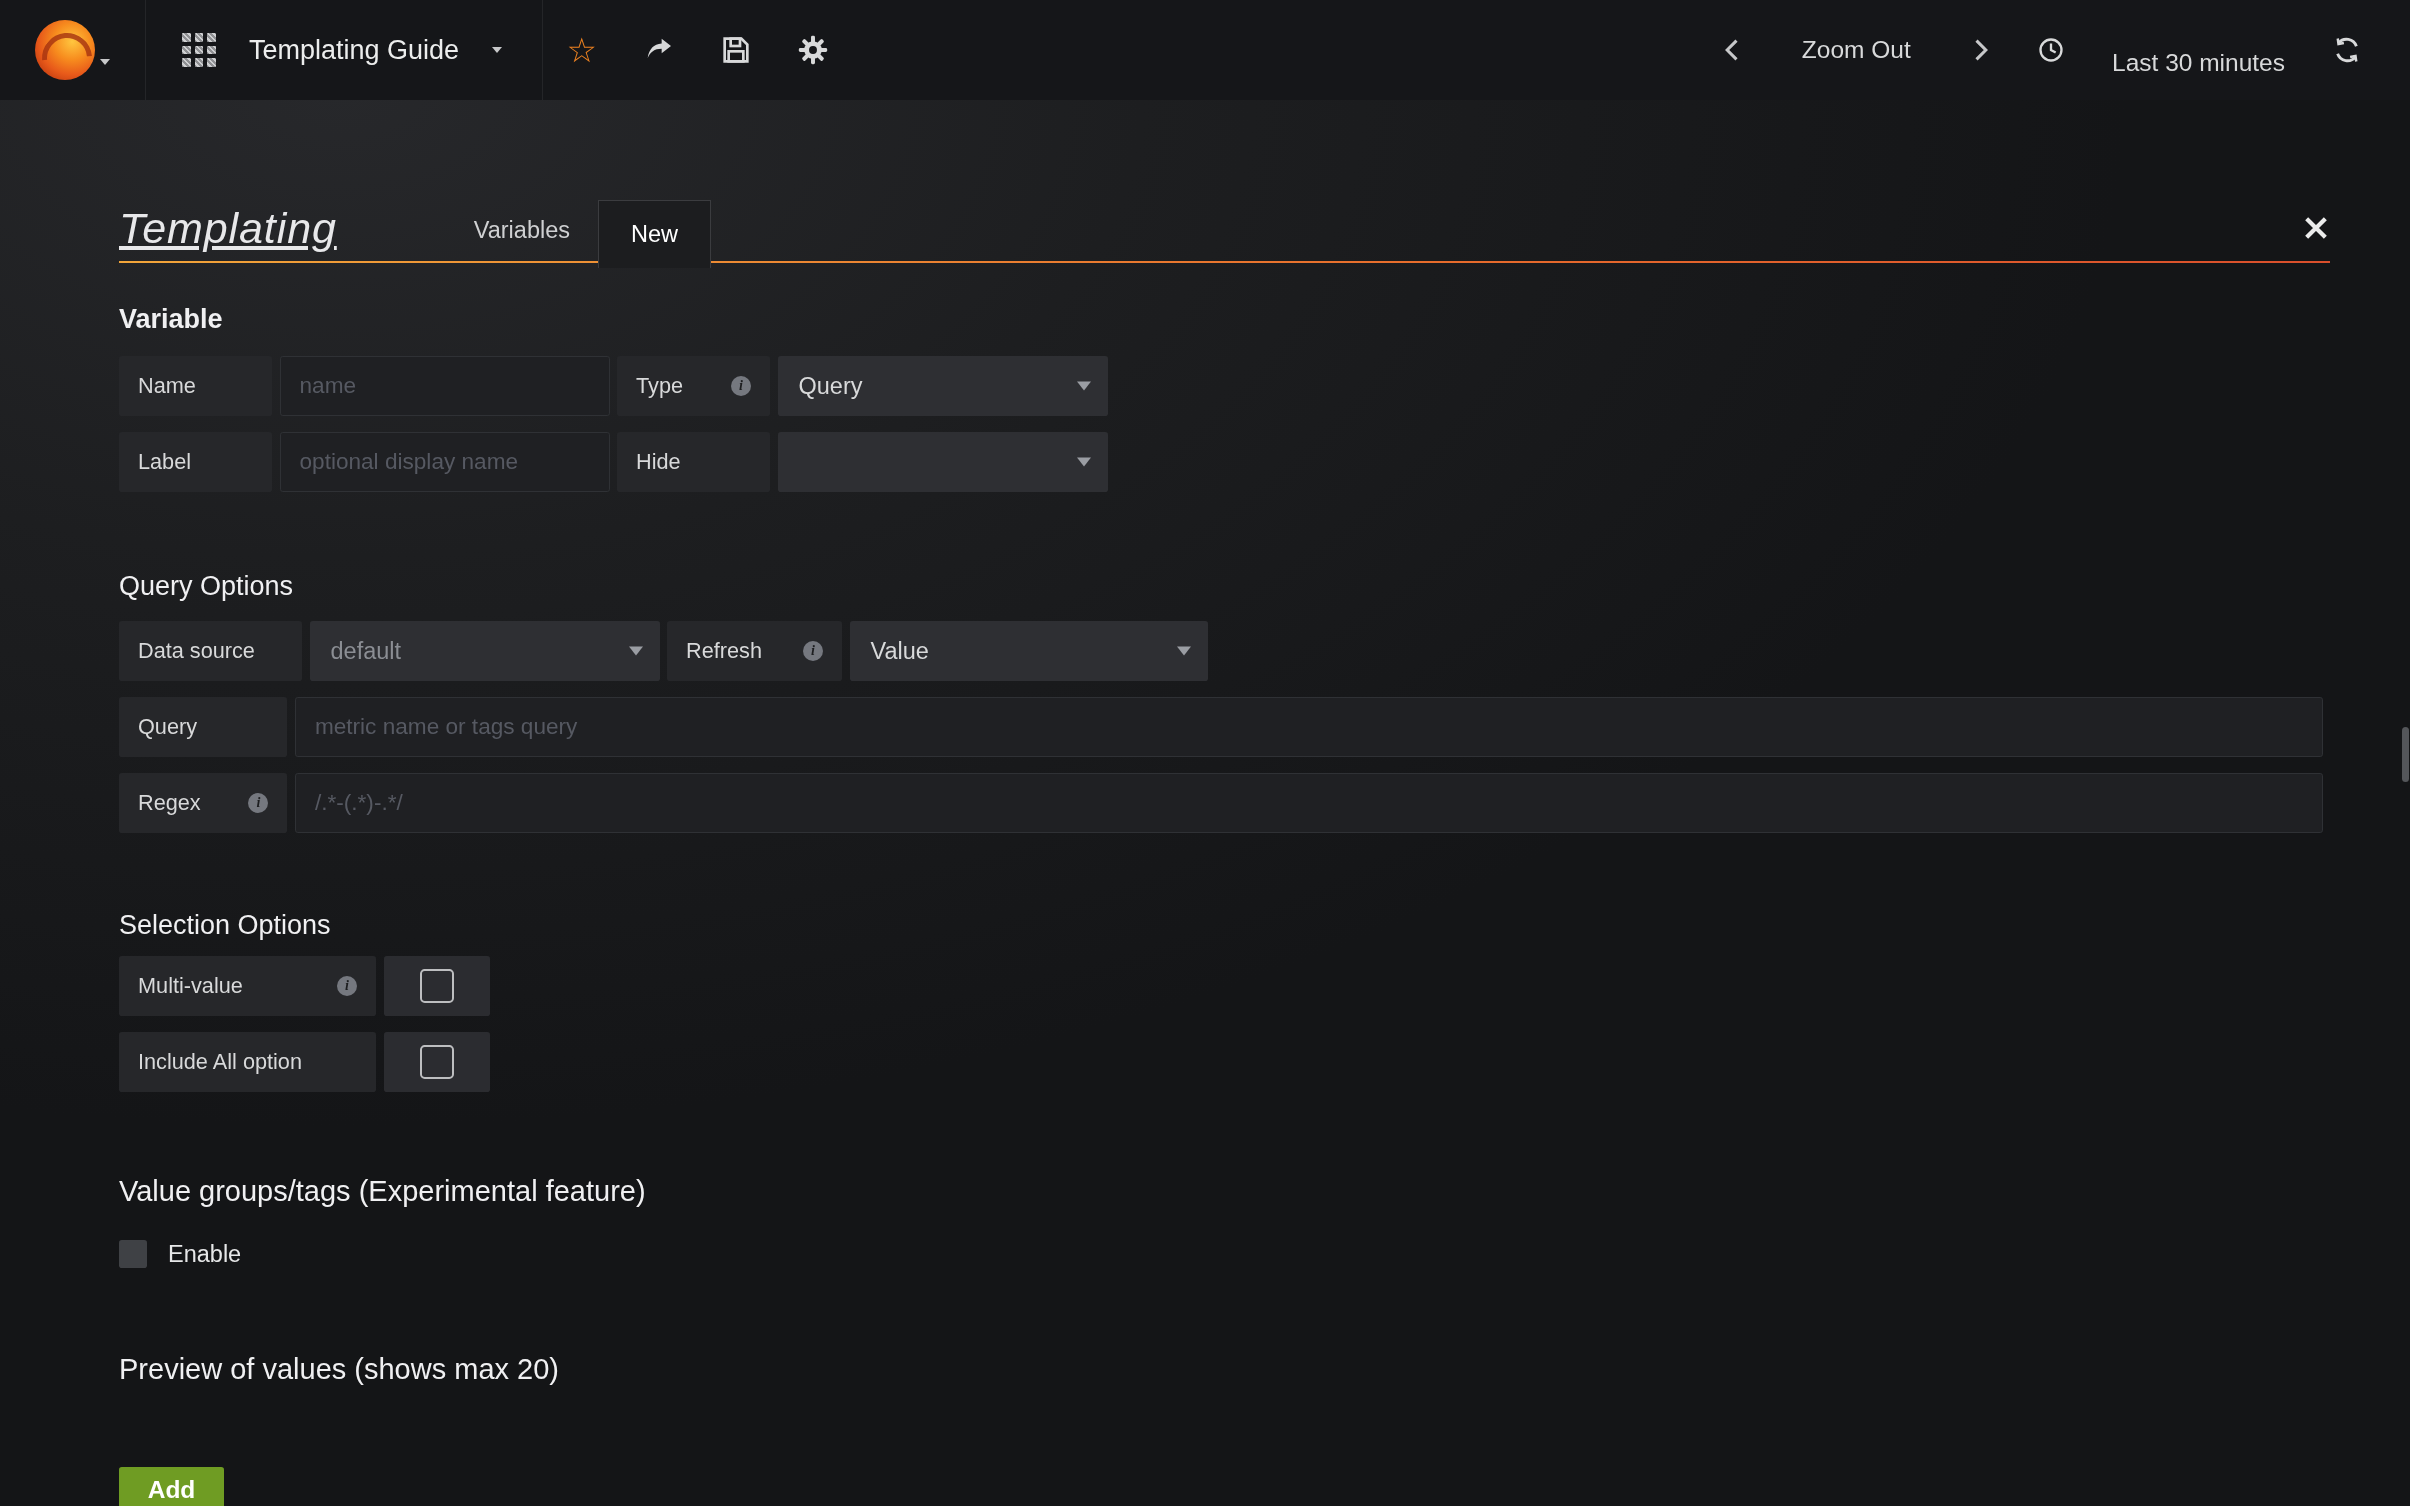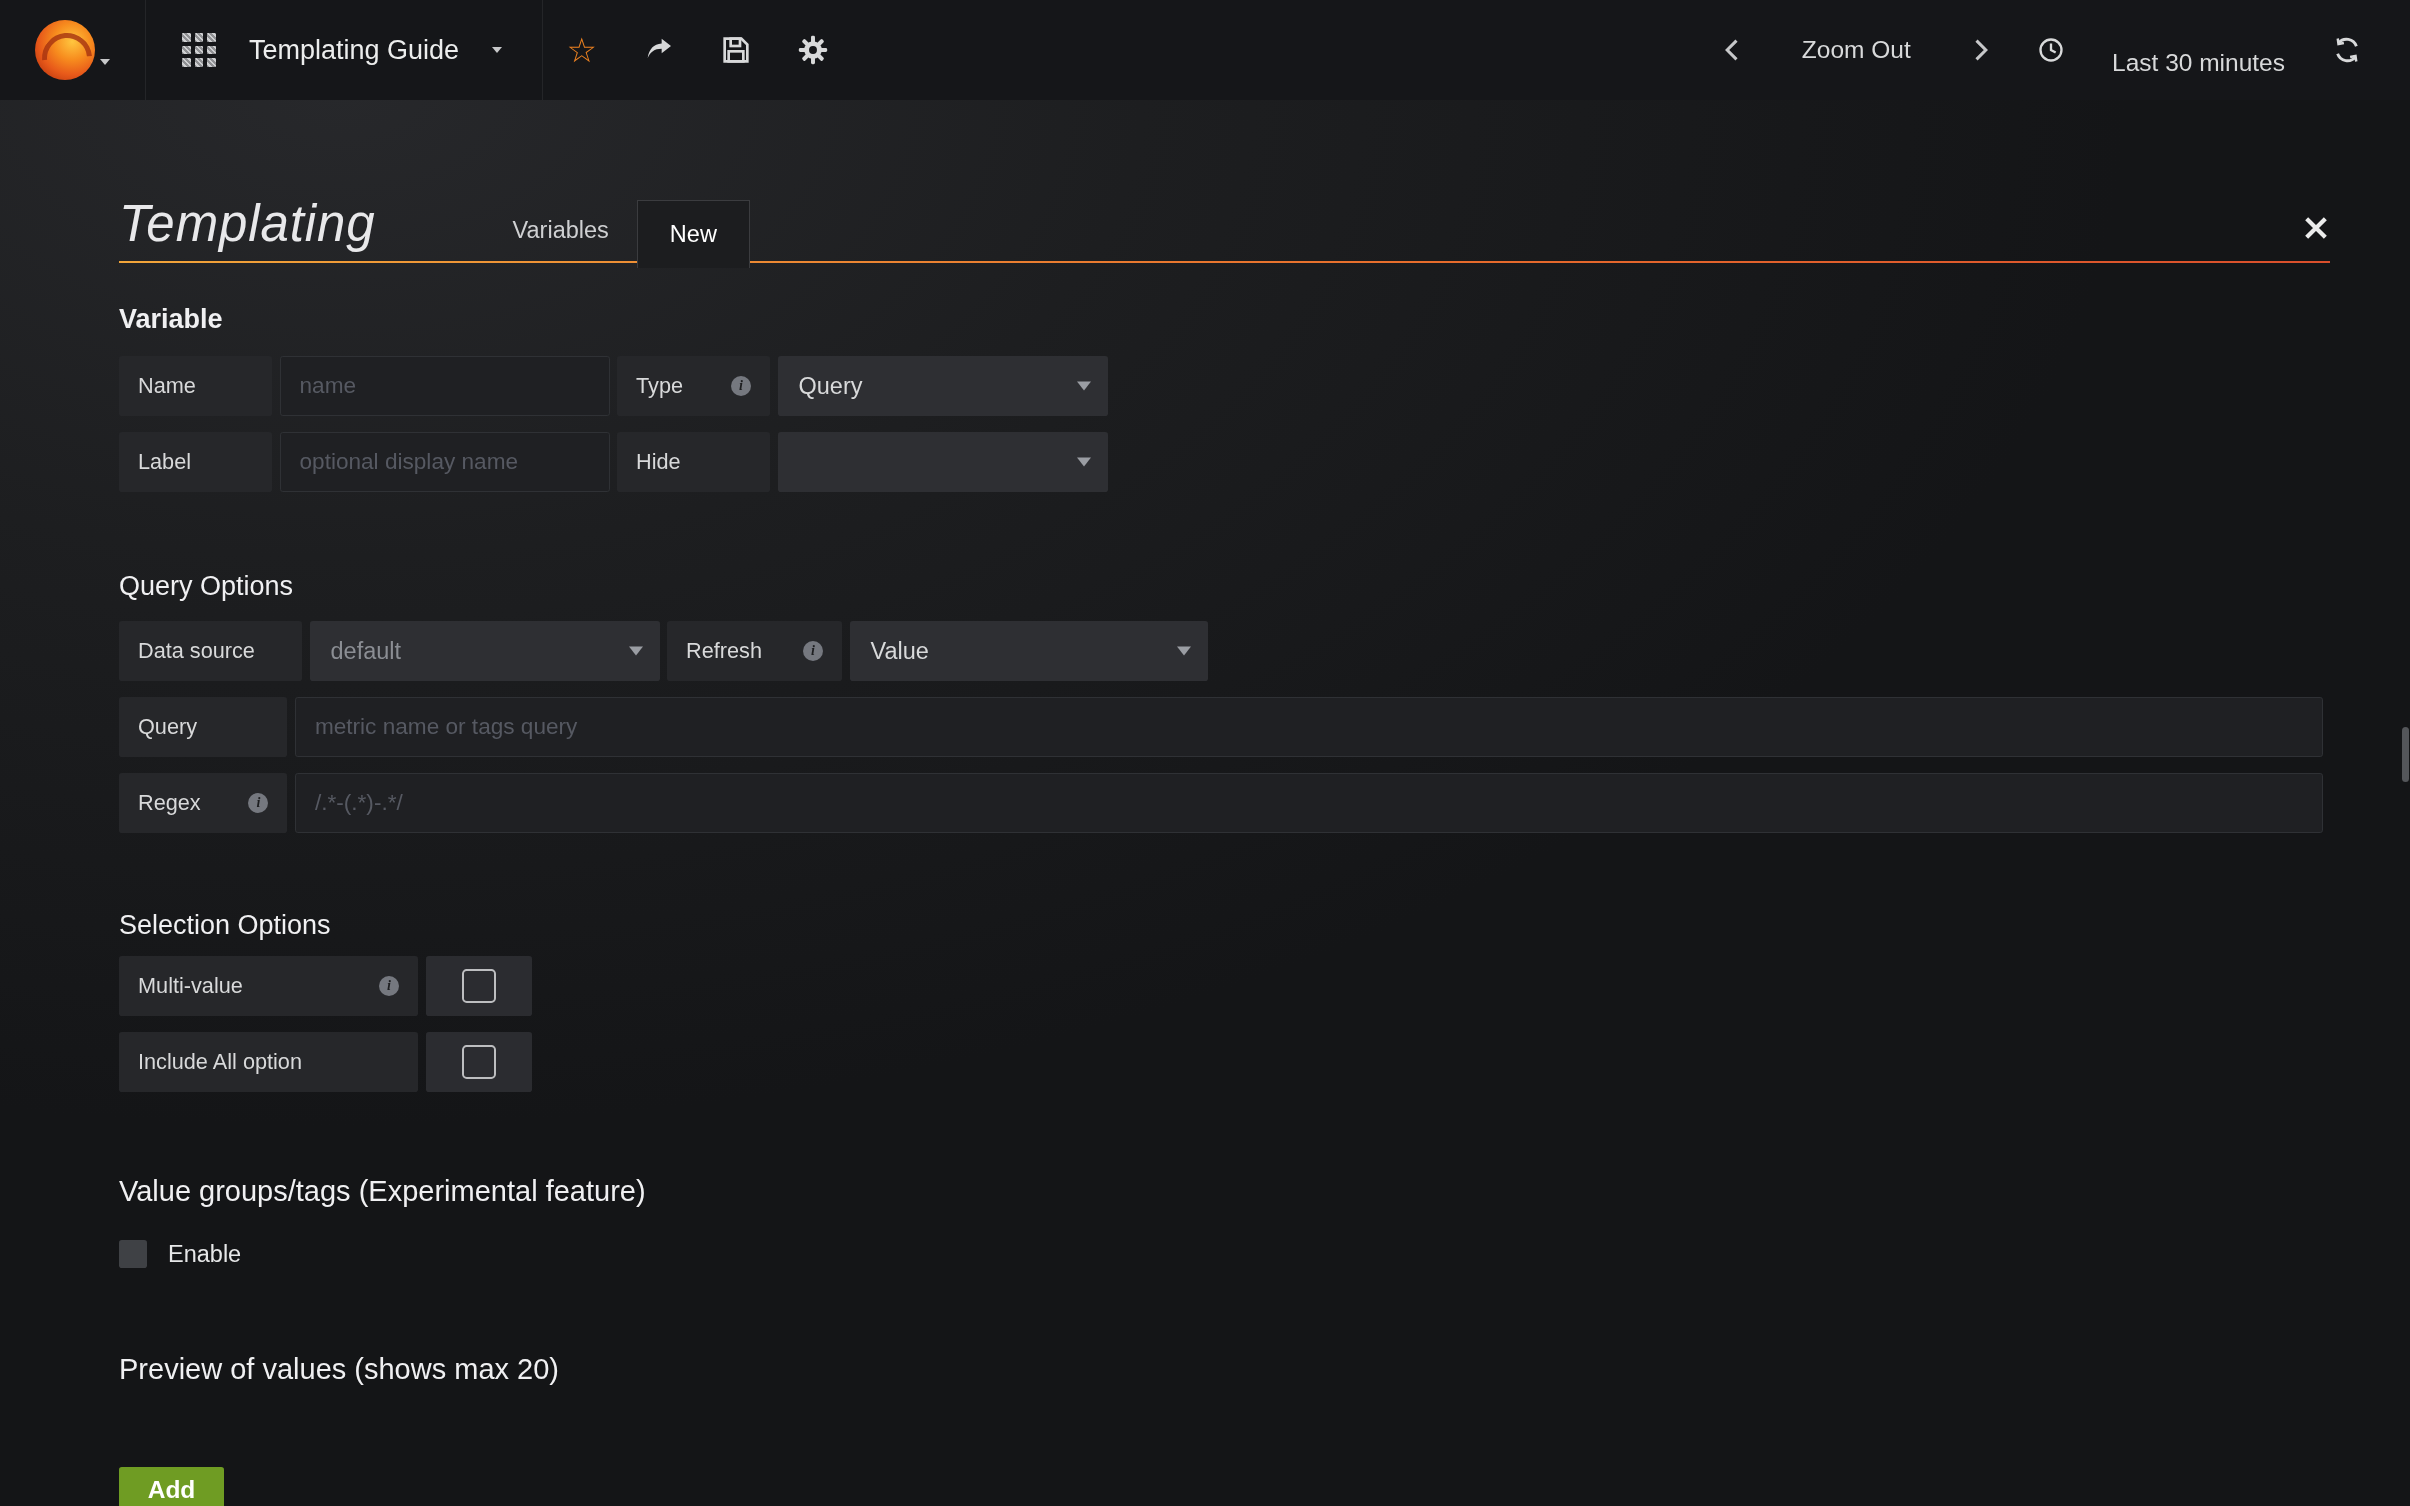--- a/index.html
+++ b/index.html
@@ -42,36 +42,36 @@
   .time-group { margin-left:43px; }
   .time-group .txt { margin-left:11.3px; }
   .refresh-group { margin-left:47px; }
 
   
   .content { position:relative; padding:0 81px 0 119px; }
 
   .tab-header { position:relative; margin-top:98px; height:70px; display:flex; align-items:flex-end; }
   .orange-line { position:absolute; left:0; right:0; bottom:4.7px; height:2.8px; z-index:1;
     background:linear-gradient(90deg, #f2a53a 0%, #e76c2c 60%, #da4f2c 100%); }
-  .page-title { font-style:italic; font-size:51px; font-weight:400; color:#e8e8ea; letter-spacing:0.9px;
-    padding-bottom:15px; margin-right:109px; }
+  .page-title { font-style:italic; font-size:43px; font-weight:400; color:#e8e8ea; letter-spacing:0.9px;
+    padding-bottom:15px; margin-right:109px;text-decoration:underline; }
   .tab { position:relative; font-size:23.5px; color:#cfd0d2; padding:0 28px 24.5px; cursor:pointer; }
   .tab.active { z-index:2; height:68px; display:flex; align-items:center; padding:0 32px;
     background:#1c1d1f; border:0.9px solid #3b3c3f; border-bottom:0; color:#ffffff; }
   .close-btn { position:absolute; right:0; bottom:26px; width:28px; height:28px; cursor:pointer; z-index:2; }
 
   .section-heading { font-size:27px; font-weight:500; color:#f0f0f2; }
   .section-heading.large { font-size:29px; }
 
   
   .form-row { display:flex; align-items:stretch; height:60px; margin-bottom:16px; }
   .gf-label { background:#26272a; color:#d8d9da; font-size:21.7px; display:flex; align-items:center;
     padding:0 19px; margin-right:7.5px; border-radius:2.8px; }
   .gf-label .info-icon { margin-left:auto; }
-  .w162 { width:153px; } .w194 { width:183px; } .w186 { width:175px; } .w273 { width:299px; }
+  .w162 { width:153px; } .w194 { width:183px; } .w186 { width:175px; } .w273 { width:257px; }
   .gf-input { background:#1f2023; border:0.9px solid #2f3135; border-radius:2.8px; color:#d8d9da;
     font-size:22.6px; padding:0 19px; margin-right:7.5px; font-family:inherit; outline:none; }
   .gf-input::placeholder { color:#565962; opacity:1; }
   .in350 { width:330px; } .in2084 { width:2250px; }
   .gf-select { position:relative; background:#2e2f33; border-radius:2.8px; display:flex; align-items:center;
     padding:0 49px 0 21px; font-size:23.5px; color:#d8d9da; margin-right:7.5px; cursor:pointer; }
   .s350 { width:330px; } .s372 { width:350px; } .s380 { width:358px; }
   .gf-select .sel-caret { position:absolute; right:17px; top:50%; transform:translateY(-50%);
     width:0; height:0; border:7.5px solid transparent; border-top:9.4px solid #9a9da3; border-bottom:0; }
   .gf-select .dim { color:#8b8e94; }

